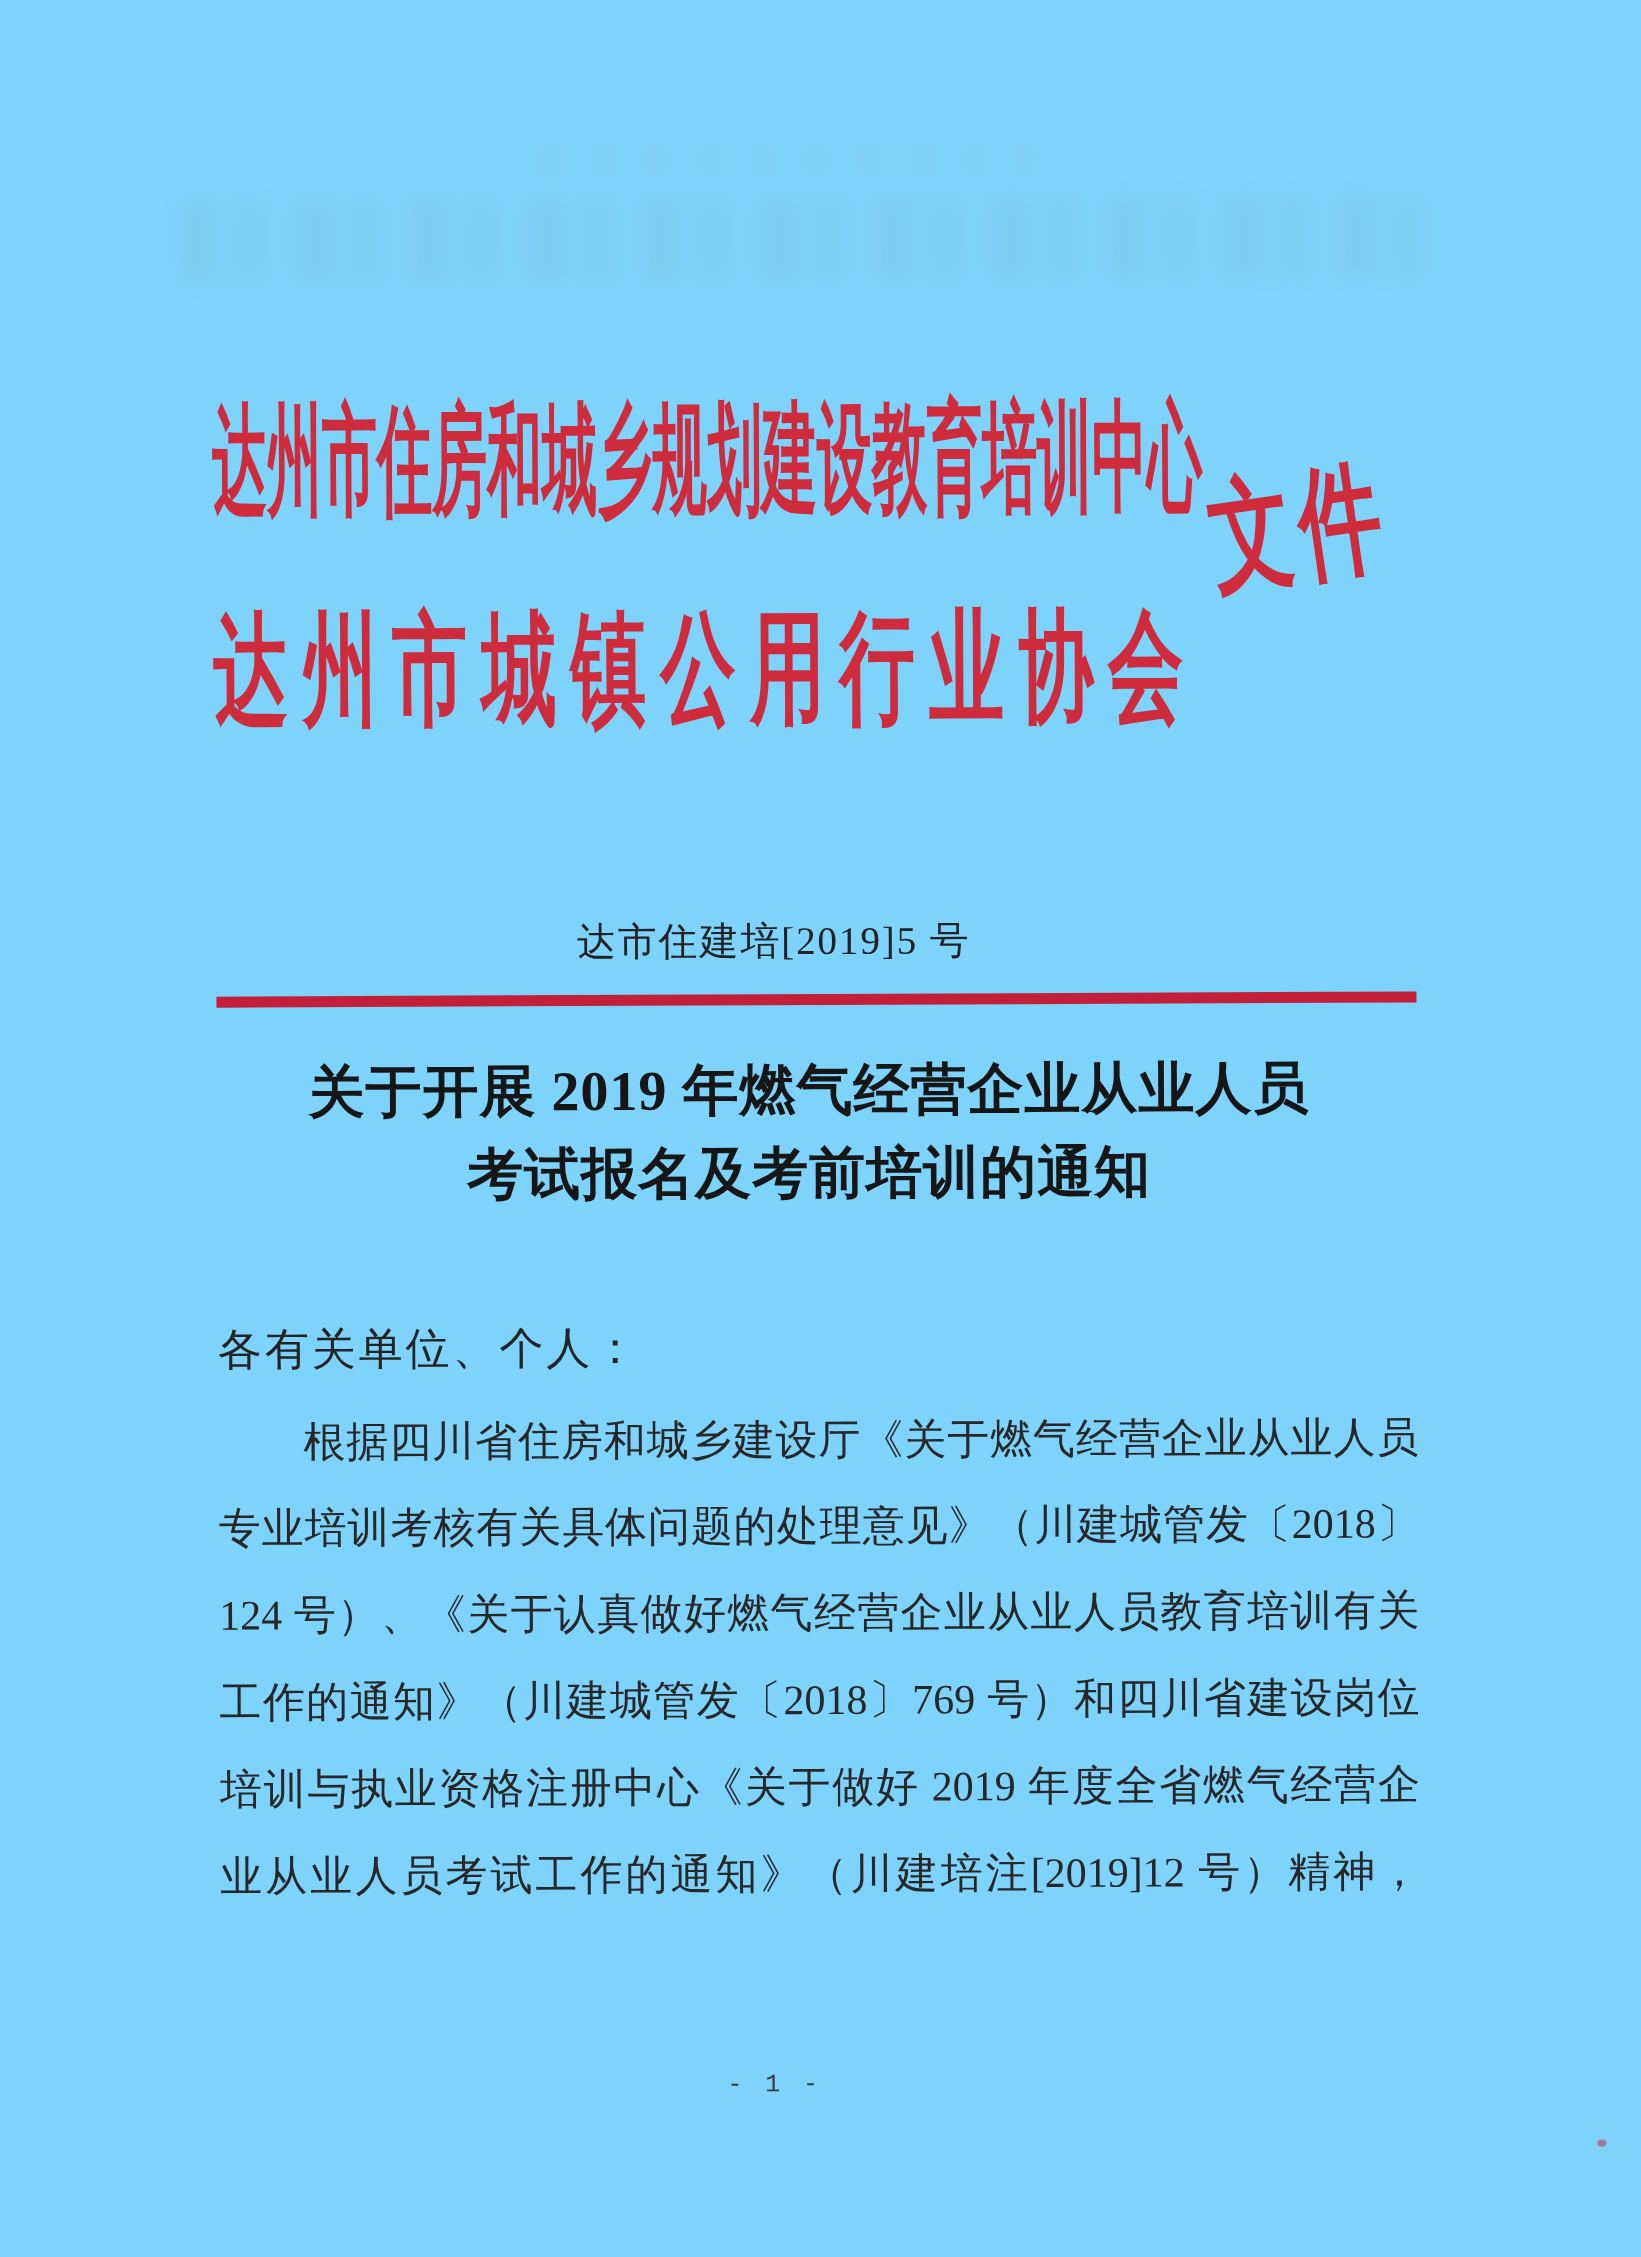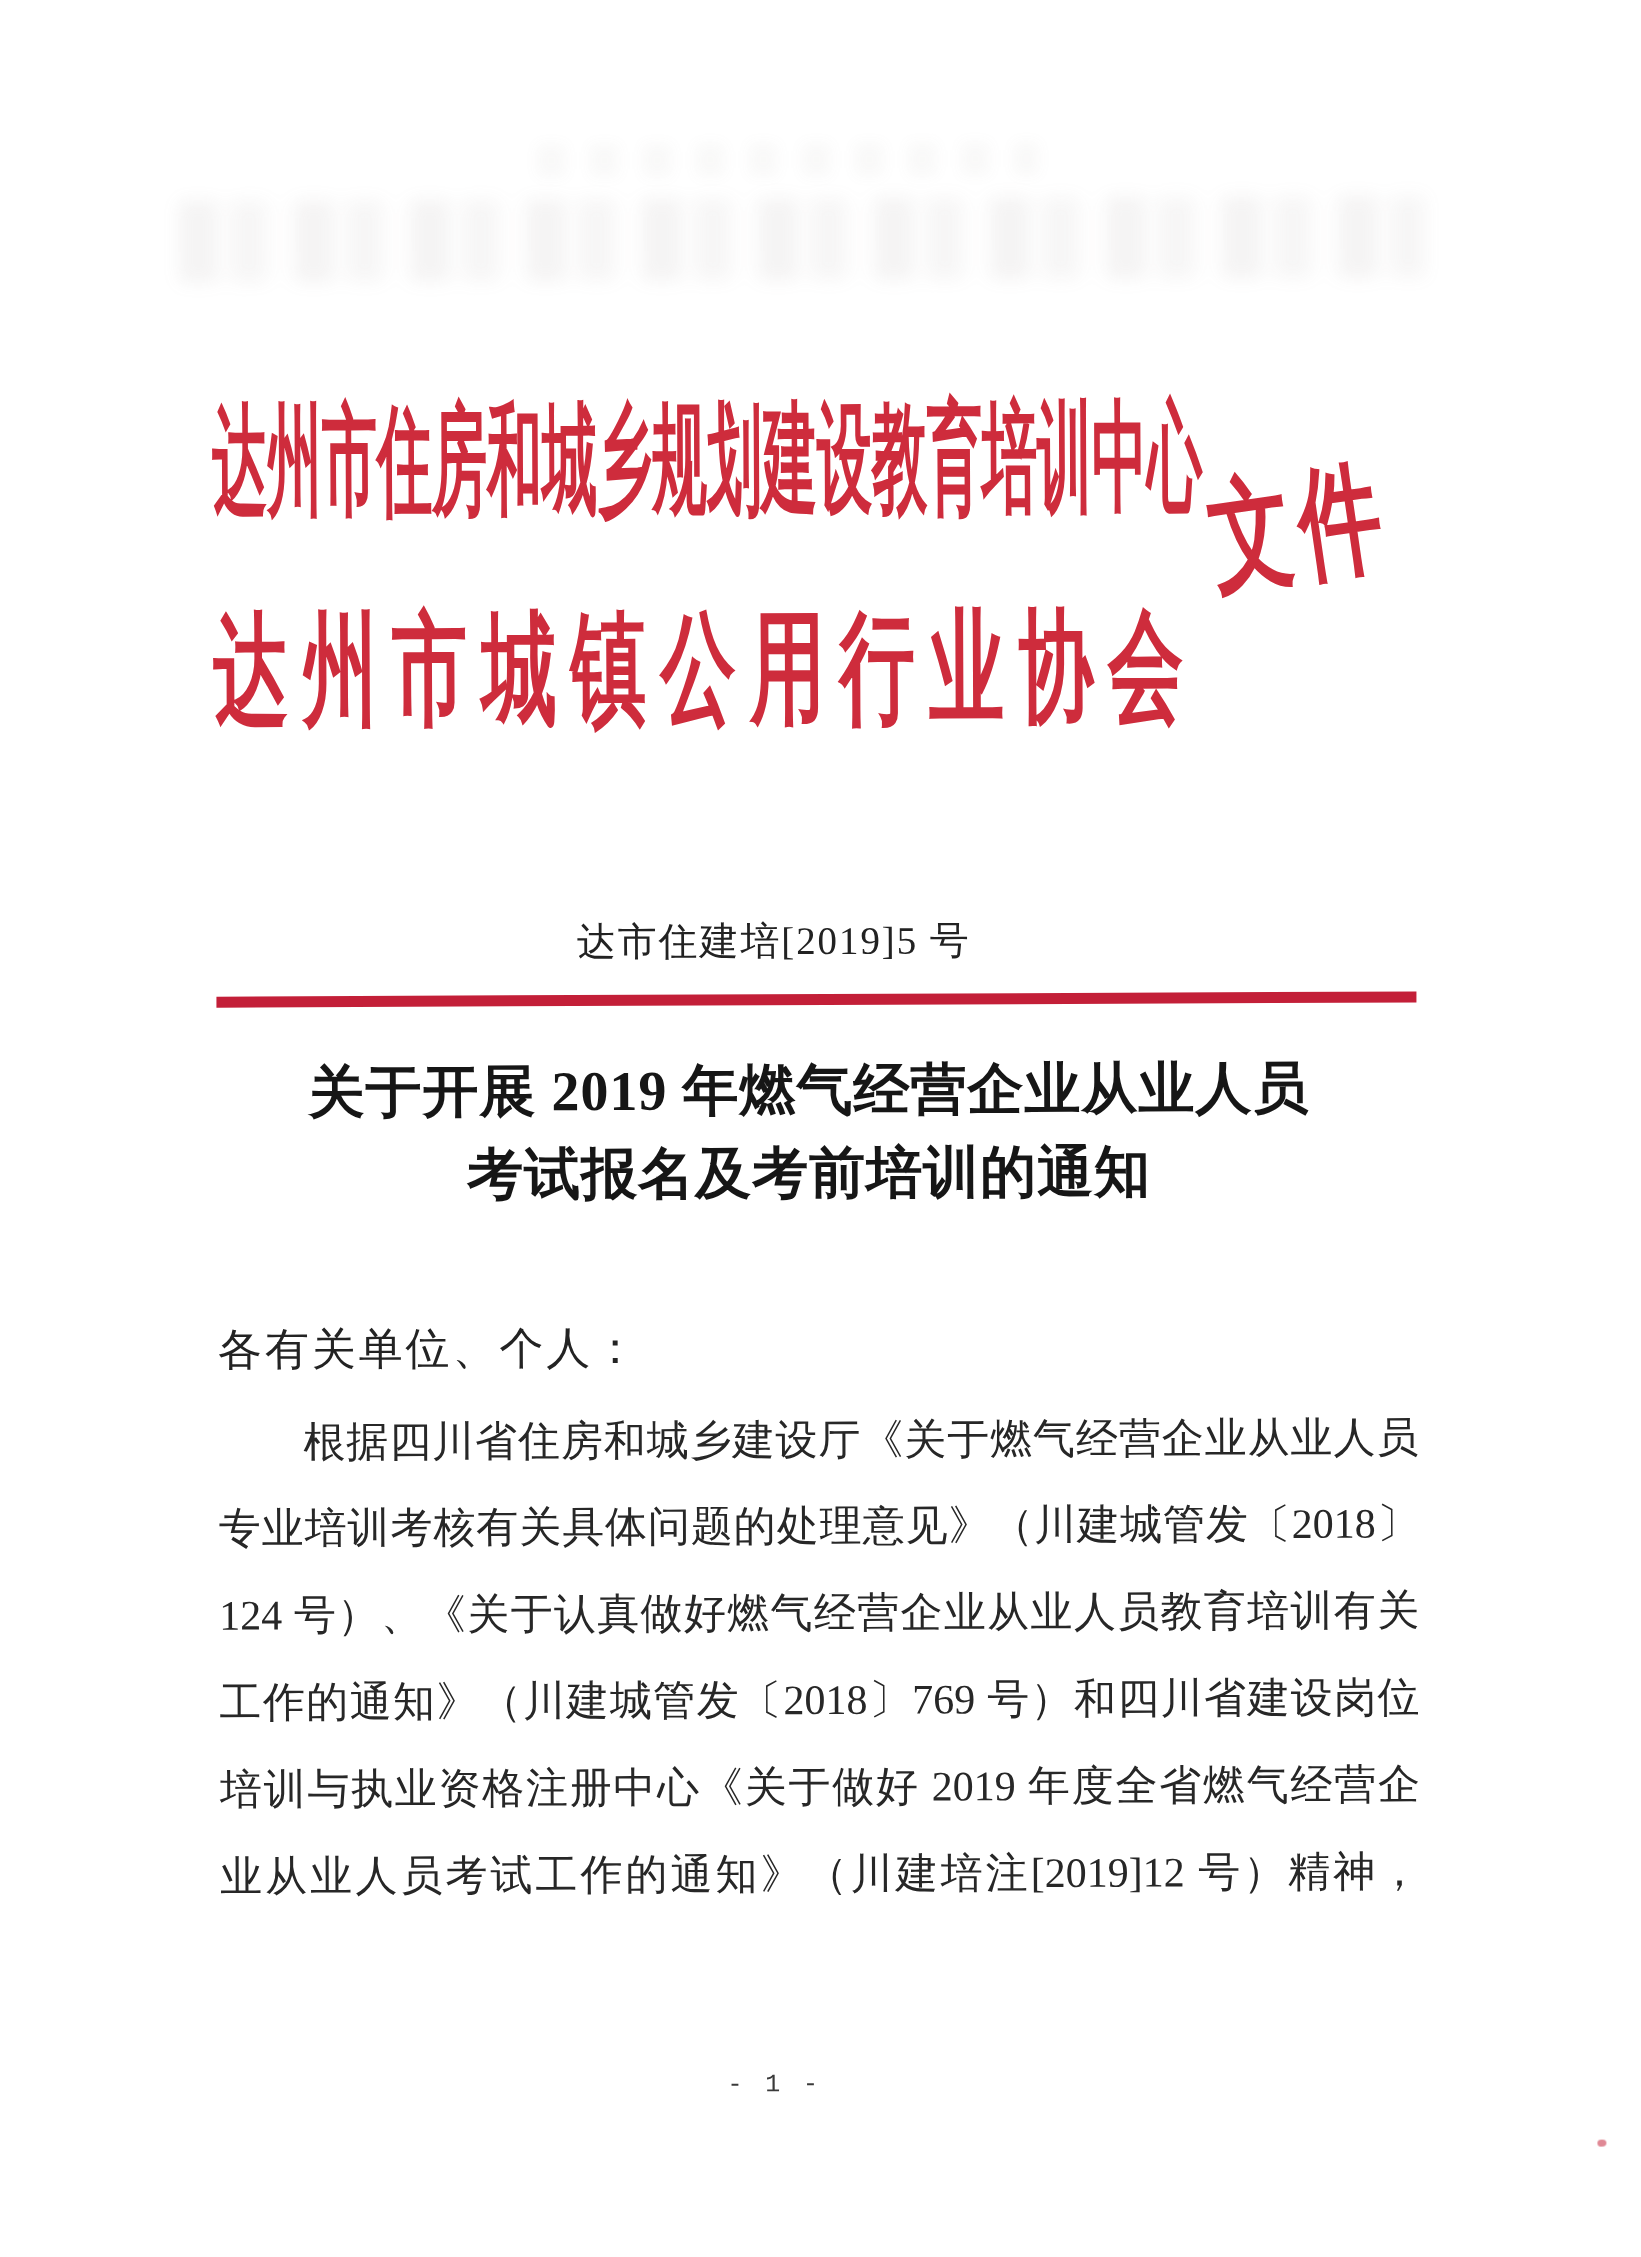--- a/index.html
+++ b/index.html
@@ -1,20 +1,20 @@
 <!DOCTYPE html>
 <html><head>
 <meta charset="utf-8">
 <style>
   html,body{margin:0;padding:0;background:#e8e8e8;}
   .page{
     position:relative;
     width:1641px;height:2257px;
     margin:0 auto;
-    background:#ffffff;
+    background:#7dd3fc;
     overflow:hidden;
     font-family:"Liberation Serif","DejaVu Serif",serif;
     color:#262626;
   }
   .scan{position:absolute;inset:0;transform:rotate(-0.25deg);}
 
   
   .ghost{
     position:absolute;left:183px;top:198px;width:1246px;height:82px;
     background:repeating-linear-gradient(90deg,

